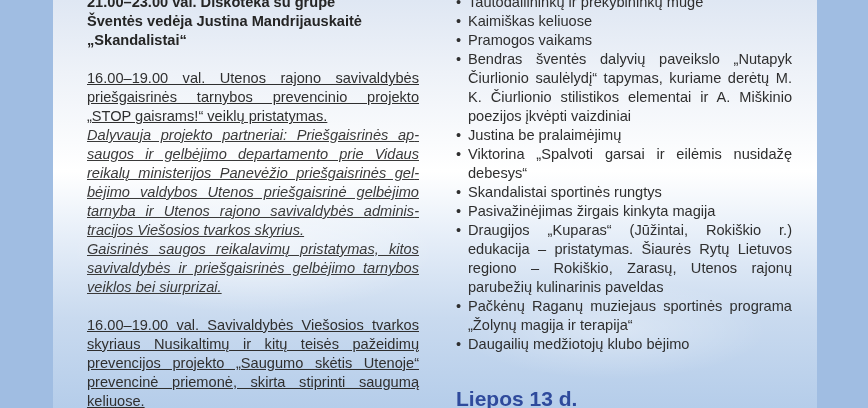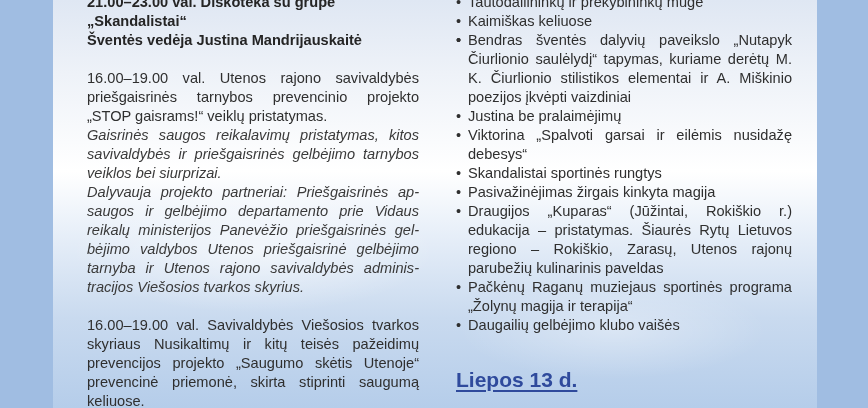--- a/index.html
+++ b/index.html
@@ -39,21 +39,21 @@
       line-height: 19px;
     }
     .col-left {
       left: 87px; top: -7px; width: 332px;
     }
     .col-right {
       left: 456px; top: -7px; width: 336px;
     }
     .bold { font-weight: bold; color: #252525; }
     .block { margin: 0; }
-    .justify { text-align: justify; text-align-last: left; }
+    .justify { text-align: justify; text-align-last: left; text-decoration: underline; }
     .italic { font-style: italic; color: #3a3a3a; }
     .spacer { height: 19px; }
     ul.bullets {
       list-style: none; margin: 0; padding: 0;
     }
     ul.bullets li {
       position: relative;
       padding-left: 12px;
       text-align: justify;
       text-align-last: left;
@@ -76,44 +76,44 @@
 </head>
 <body>
 
 <div class="page">
   <div class="band-left"></div>
   <div class="panel"></div>
   <div class="band-right"></div>
 
   <div class="col col-left">
     <p class="block bold">21.00–23.00 val. Diskoteka su grupe</p>
+    <p class="block bold">Šventės vedėja Justina Mandrijauskaitė</p>
     <p class="block bold">„Skandalistai“</p>
-    <p class="block bold">Šventės vedėja Justina Mandrijauskaitė</p>
 
     <div class="spacer"></div>
 
     <p class="block justify">16.00–19.00 val. Utenos rajono savivaldybės priešgaisrinės tarnybos prevencinio projek­to „STOP gaisrams!“ veiklų pristatymas.</p>
+    <p class="block justify italic">Dalyvauja projekto partneriai: Priešgaisrinės ap­saugos ir gelbėjimo departamento prie Vidaus reikalų ministerijos Panevėžio priešgaisrinės gel­bėjimo valdybos Utenos priešgaisrinė gelbėjimo tarnyba ir Utenos rajono savivaldybės adminis­tracijos Viešosios tvarkos skyrius.</p>
     <p class="block justify italic">Gaisrinės saugos reikalavimų pristatymas, kitos savivaldybės ir priešgaisrinės gelbėjimo tarny­bos veiklos bei siurprizai.</p>
-    <p class="block justify italic">Dalyvauja projekto partneriai: Priešgaisrinės ap­saugos ir gelbėjimo departamento prie Vidaus reikalų ministerijos Panevėžio priešgaisrinės gel­bėjimo valdybos Utenos priešgaisrinė gelbėjimo tarnyba ir Utenos rajono savivaldybės adminis­tracijos Viešosios tvarkos skyrius.</p>
 
     <div class="spacer"></div>
 
     <p class="block justify">16.00–19.00 val. Savivaldybės Viešosios tvarkos skyriaus Nusikaltimų ir kitų teisės pažeidimų prevencijos projekto „Saugumo skėtis Utenoje“ prevencinė priemonė, skirta stiprinti saugumą keliuose.</p>
 
   </div>
 
   <div class="col col-right">
     <ul class="bullets">
       <li><span class="bullet">•</span><span>Tautodailininkų ir prekybininkų mugė</span></li>
       <li><span class="bullet">•</span><span>Kaimiškas keliuose</span></li>
-      <li><span class="bullet">•</span></li>
+      <li><span class="bullet">•</span><span>Pramogos vaikams</span></li>
       <li><span class="bullet">•</span><span>Bendras šventės dalyvių paveikslo  „Nuta­pyk Čiurlionio saulėlydį“ tapymas, kuriame derėtų M. K. Čiurlionio stilistikos elementai ir A. Miškinio poezijos įkvėpti vaizdiniai</span></li>
       <li><span class="bullet">•</span><span>Justina be pralaimėjimų</span></li>
       <li><span class="bullet">•</span><span>Viktorina „Spalvoti garsai ir eilėmis nusi­dažę debesys“</span></li>
       <li><span class="bullet">•</span><span>Skandalistai sportinės rungtys</span></li>
       <li><span class="bullet">•</span><span>Pasivažinėjimas žirgais kinkyta magija</span></li>
       <li><span class="bullet">•</span><span>Draugijos „Kuparas“ (Jūžintai, Rokiškio r.) edukacija – pristatymas. Šiaurės Rytų Lie­tuvos regiono – Rokiškio, Zarasų, Utenos rajonų parubežių kulinarinis paveldas</span></li>
       <li><span class="bullet">•</span><span>Pačkėnų Raganų muziejaus sportinės pro­grama „Žolynų magija ir terapija“</span></li>
-      <li><span class="bullet">•</span><span>Daugailių gelbėjimo klubo vaišės</span></li>
+      <li><span class="bullet">•</span><span>Daugailių medžiotojų klubo bėjimo</span></li>
     </ul>
     <div class="day-heading">Liepos 13 d.</div>
   </div>
 </div>
 
 </body></html>

